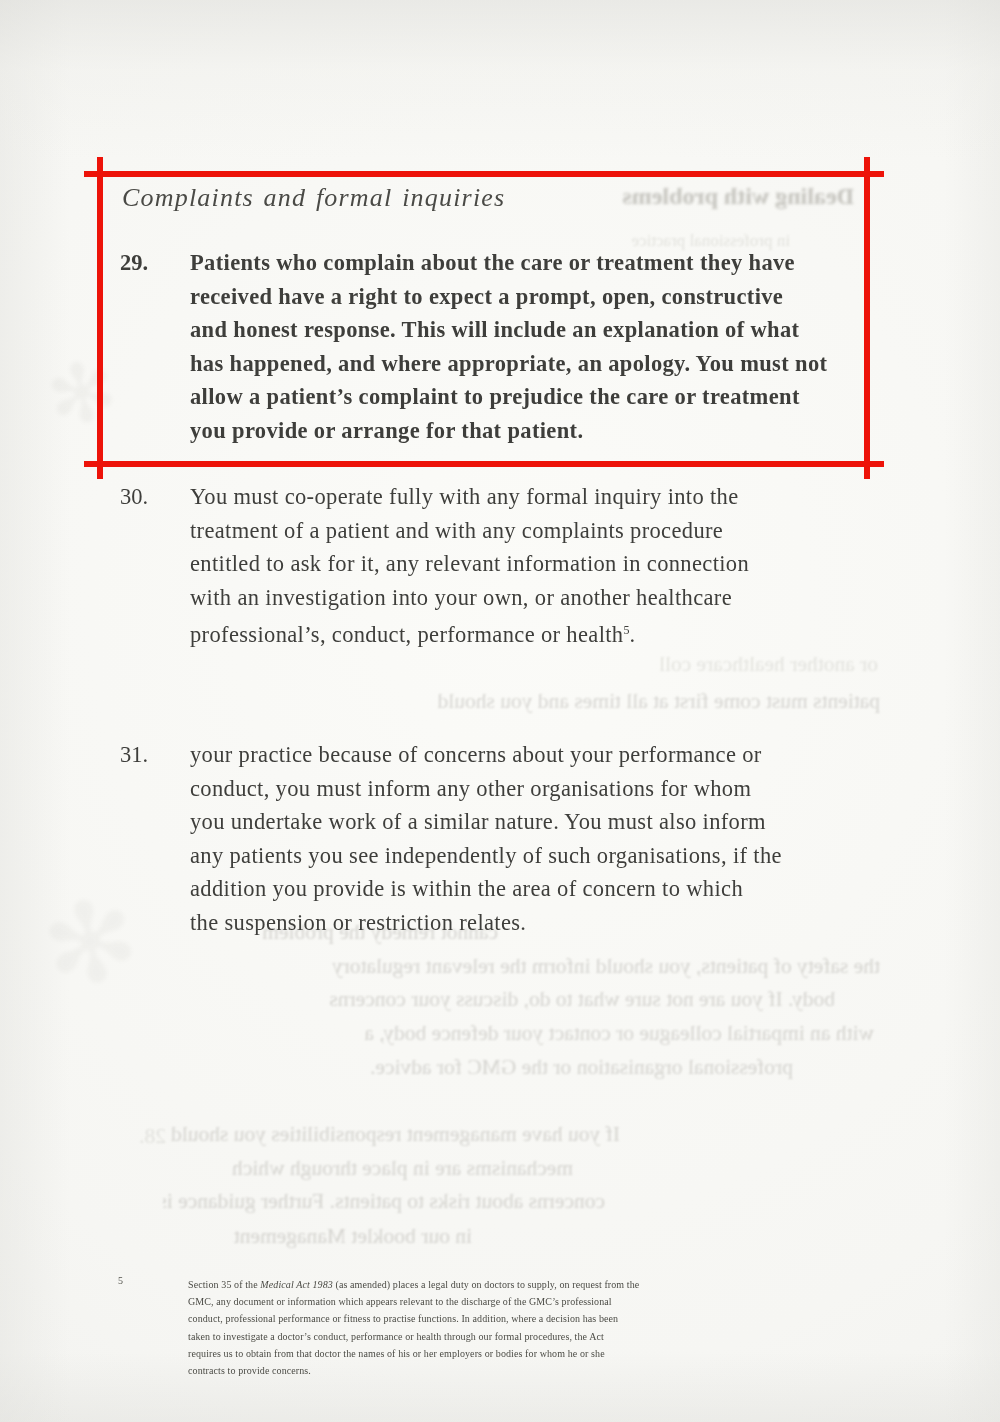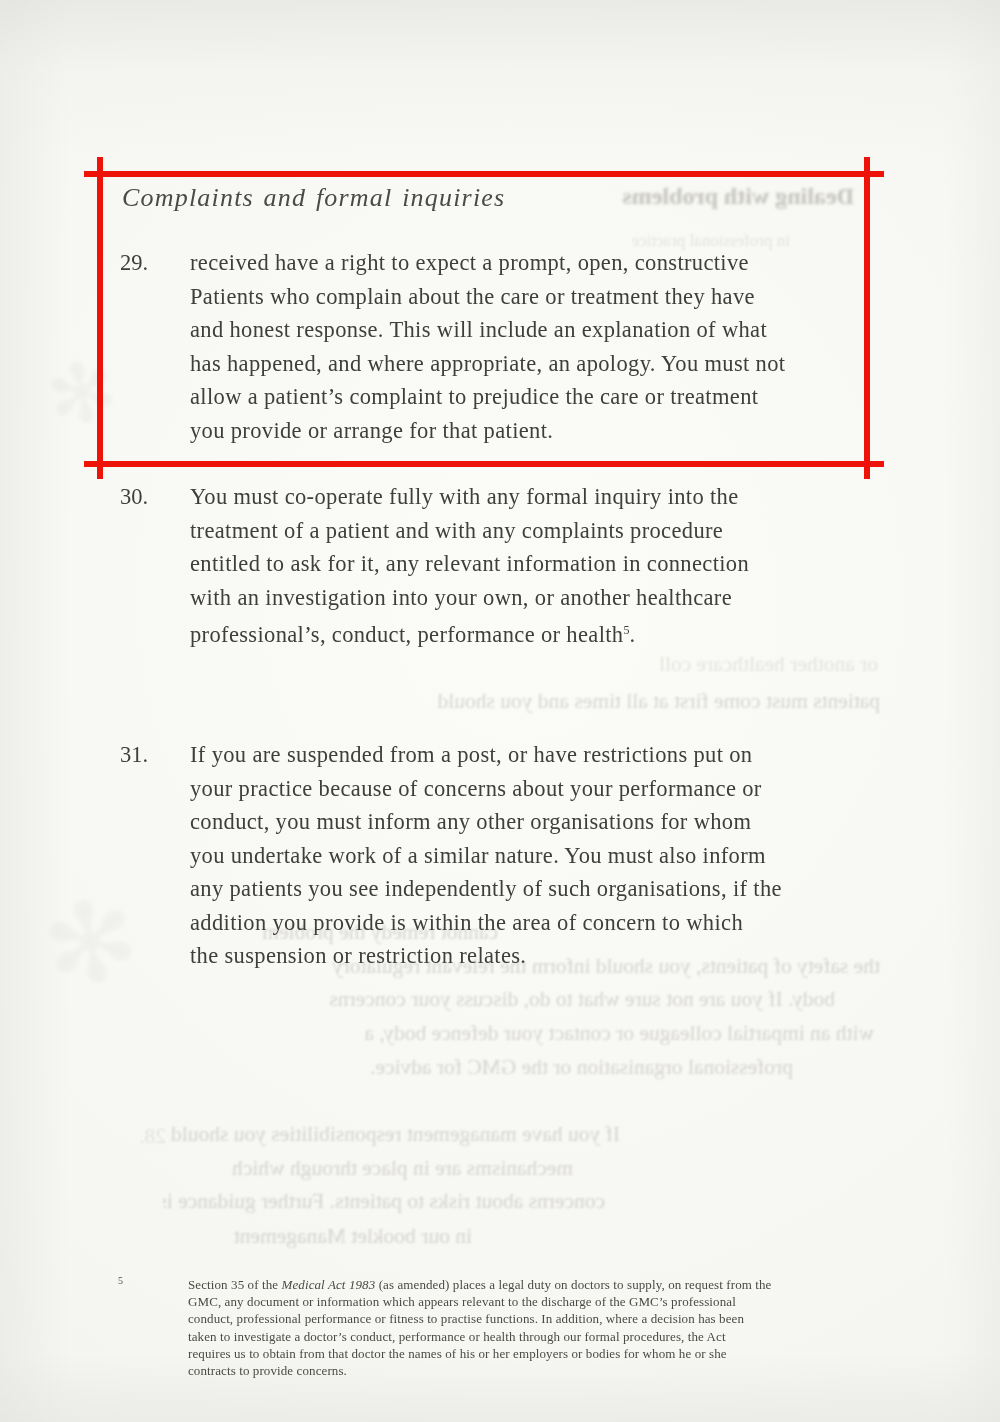--- a/index.html
+++ b/index.html
@@ -19,21 +19,21 @@
     left:122px;top:151px;font-size:26px;font-style:italic;font-weight:400;
     color:#4a4a46;letter-spacing:1.2px;word-spacing:2px;margin:0;white-space:nowrap;
   }
   .para{position:absolute;left:120px;width:760px;color:#3e3e3b;}
   .para .num{position:absolute;left:0;top:0;font-size:22.5px;line-height:33.5px;}
   .para .lines{margin-left:70px;}
   .bl{display:block;font-size:22.5px;line-height:33.5px;letter-spacing:.35px;white-space:nowrap;}
   sup.fn-ref{font-size:12px;vertical-align:8px;letter-spacing:0;}
   .footnote-marker{left:118px;top:1211px;font-size:10px;color:#55554e;}
   .footnote{left:188px;top:1212px;width:690px;color:#4b4b45;}
-  .fl{display:block;font-size:13px;line-height:17.2px;letter-spacing:.1px;white-space:nowrap;}
+  .fl{display:block;font-size:10px;line-height:17.2px;letter-spacing:.1px;white-space:nowrap;}
   .fl .it{font-style:italic;}
   .pagenum{left:482px;top:1357px;font-size:17px;font-style:italic;color:#56564f;letter-spacing:1px;}
   
   .redline{position:absolute;background:#ed1309;z-index:20;}
   .red-top{left:84px;top:139px;width:800px;height:6px;}
   .red-bottom{left:84px;top:429px;width:800px;height:6px;}
   .red-left{left:97px;top:125px;width:6px;height:322px;}
   .red-right{left:864px;top:125px;width:6px;height:322px;}
   
   .ghost{
@@ -73,25 +73,25 @@
   <div class="ghost" style="left:168px;top:1086px;width:452px;">If you have management responsibilities you should ensure that</div>
   <div class="ghost" style="left:228px;top:1120px;width:345px;">mechanisms are in place through which colleagues can raise</div>
   <div class="ghost" style="left:163px;top:1153px;width:442px;">concerns about risks to patients. Further guidance is provided</div>
   <div class="ghost" style="left:232px;top:1188px;width:240px;">in our booklet Management in Practice.</div>
 
   <div class="ornament orn1">✻</div>
   <div class="ornament orn2">✻</div>
 
   <h1 class="abs heading">Complaints and formal inquiries</h1>
 
-  <div class="para" style="top:214px;">
+  <div class="para" style="top:214px;font-weight:bold;">
     <span class="num">29.</span>
     <div class="lines">
+      <span class="bl">Patients who complain about the care or treatment they have</span>
       <span class="bl">received have a right to expect a prompt, open, constructive</span>
-      <span class="bl">Patients who complain about the care or treatment they have</span>
       <span class="bl">and honest response. This will include an explanation of what</span>
       <span class="bl">has happened, and where appropriate, an apology. You must not</span>
       <span class="bl">allow a patient’s complaint to prejudice the care or treatment</span>
       <span class="bl">you provide or arrange for that patient.</span>
     </div>
   </div>
 
   <div class="para" style="top:448px;">
     <span class="num">30.</span>
     <div class="lines">
@@ -99,21 +99,20 @@
       <span class="bl">treatment of a patient and with any complaints procedure</span>
       <span class="bl">entitled to ask for it, any relevant information in connection</span>
       <span class="bl">with an investigation into your own, or another healthcare</span>
       <span class="bl"><span>professional’s, conduct, performance or health</span><sup class="fn-ref">5</sup><span>.</span></span>
     </div>
   </div>
 
   <div class="para" style="top:706px;">
     <span class="num">31.</span>
     <div class="lines">
-      <span class="bl">If you are suspended from a post, or have restrictions put on</span>
       <span class="bl">your practice because of concerns about your performance or</span>
       <span class="bl">conduct, you must inform any other organisations for whom</span>
       <span class="bl">you undertake work of a similar nature. You must also inform</span>
       <span class="bl">any patients you see independently of such organisations, if the</span>
       <span class="bl">addition you provide is within the area of concern to which</span>
       <span class="bl">the suspension or restriction relates.</span>
     </div>
   </div>
 
   <span class="abs footnote-marker">5</span>

